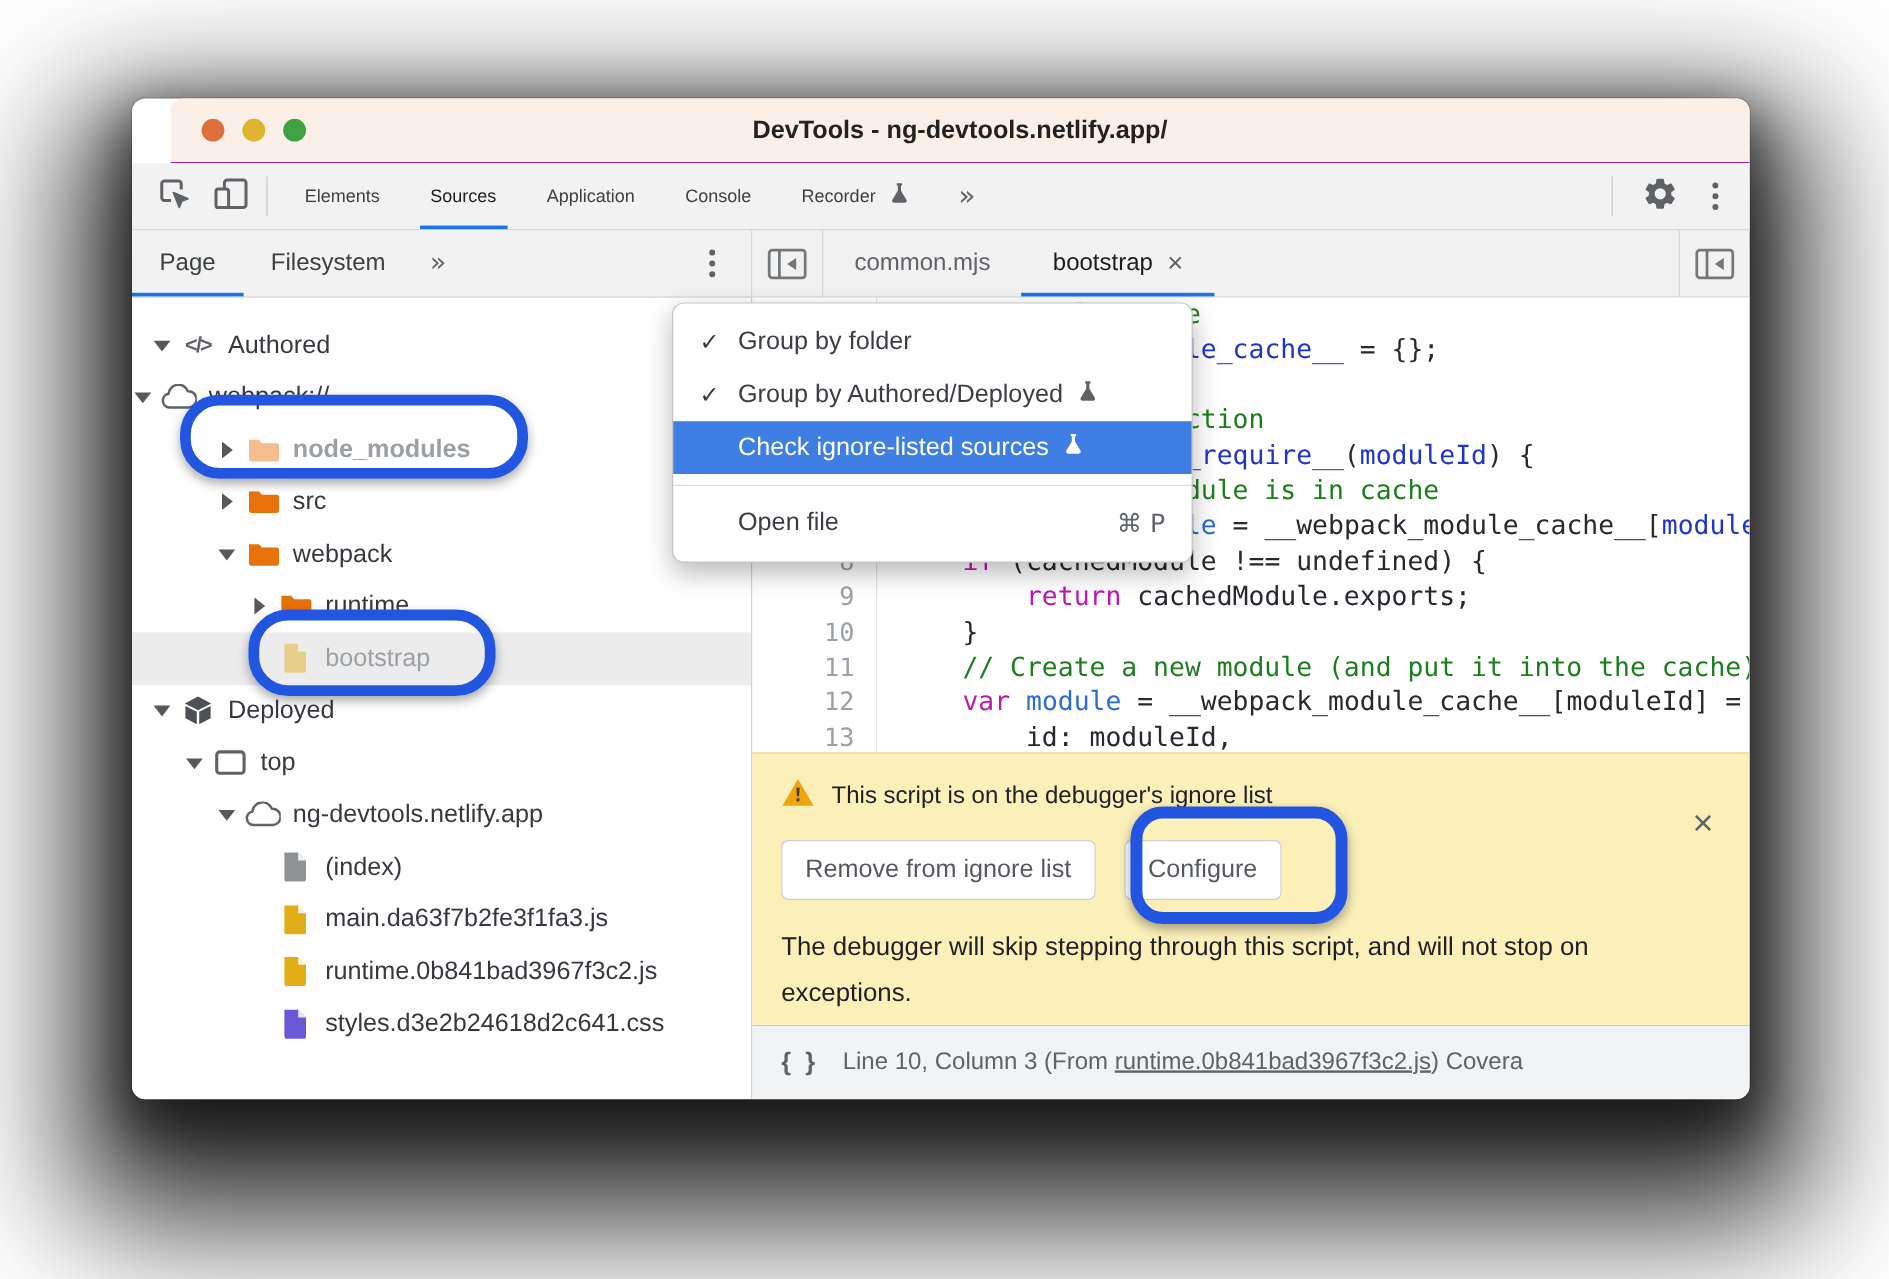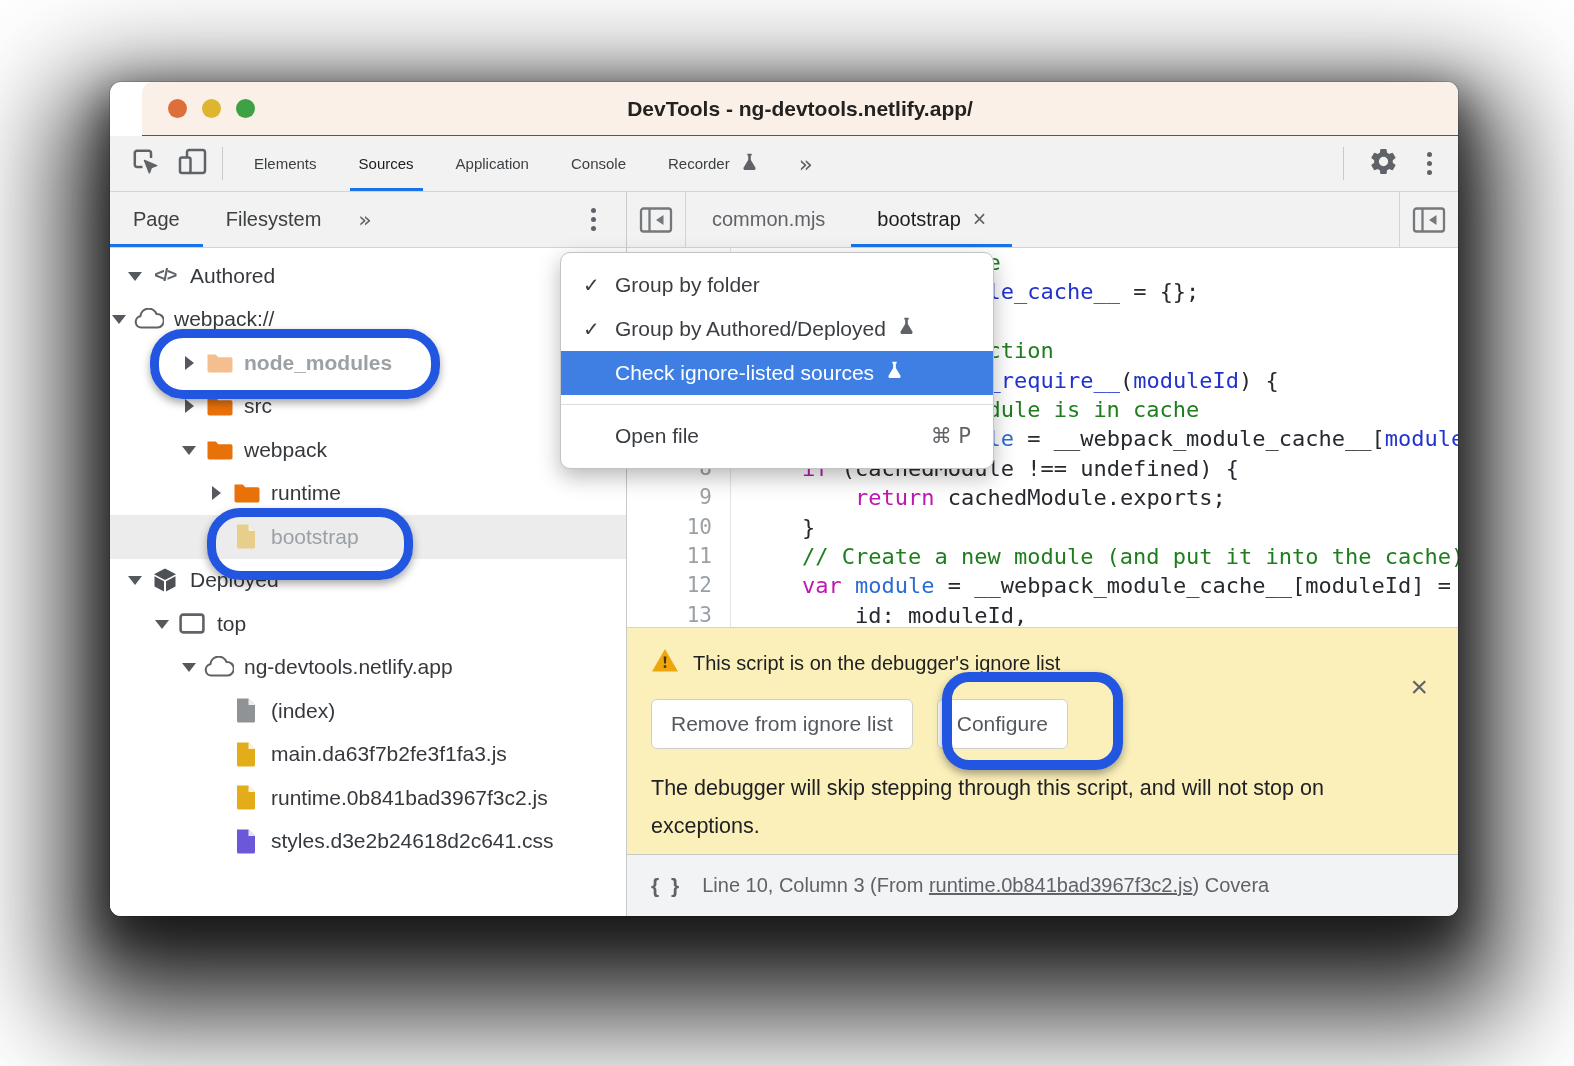--- a/index.html
+++ b/index.html
@@ -27,21 +27,21 @@
   .main-tabs{display:flex;align-items:stretch;margin-left:10px;}
   .main-tab{display:flex;align-items:center;gap:9px;padding:0 21px;font-size:15px;color:#3c4043;position:relative;cursor:default;}
   .main-tab.active{color:#1b1c1e;}
   .main-tab.active::after{content:"";position:absolute;left:12px;right:12px;bottom:0;height:3px;background:var(--accent,#1a73e8);}
   .chevrons{display:flex;align-items:center;padding:0 18px;font-size:23px;color:#5f6368;font-family:"DejaVu Sans",sans-serif;}
   .toolbar-right{margin-left:auto;display:flex;align-items:center;gap:24px;padding-right:22px;}
   .kebab{display:flex;flex-direction:column;gap:4px;padding:4px;}
   .kebab i{width:5px;height:5px;border-radius:50%;background:#5f6368;display:block;}
   
   .content{flex:1;display:flex;min-height:0;border-radius:0 0 11px 11px;overflow:hidden;}
-  .sidebar{width:516px;flex:0 0 auto;border-right:1px solid #c9c9c9;display:flex;flex-direction:column;background:#fff;min-height:0;}
+  .sidebar{width:516px;flex:0 0 auto;border-right:1px solid #c9c9c9;display:flex;flex-direction:column;background:#fff;min-height:0;gap:12px;}
   .panel-tabbar{height:55px;flex:0 0 auto;background:#f2f2f2;border-bottom:1px solid #d4d4d4;display:flex;align-items:stretch;}
   .side-tab{display:flex;align-items:center;padding:0 23px;font-size:20px;color:#3c4043;position:relative;}
   .side-tab.active::after{content:"";position:absolute;left:0;right:0;bottom:0;height:3px;background:var(--accent,#1a73e8);}
   .side-more{display:flex;align-items:center;padding:0 14px;font-size:22px;color:#5f6368;font-family:"DejaVu Sans",sans-serif;}
   .side-menu{margin-left:auto;display:flex;align-items:center;padding-right:26px;}
   
   .tree{flex:1;padding-top:6px;overflow:hidden;}
   .trow{height:43.5px;display:flex;align-items:center;font-size:21px;color:#35383d;white-space:nowrap;}
   .trow.selected{background:#ececec;}
   .trow.ignored .tlabel{color:var(--ignored,#9aa0a6);}

